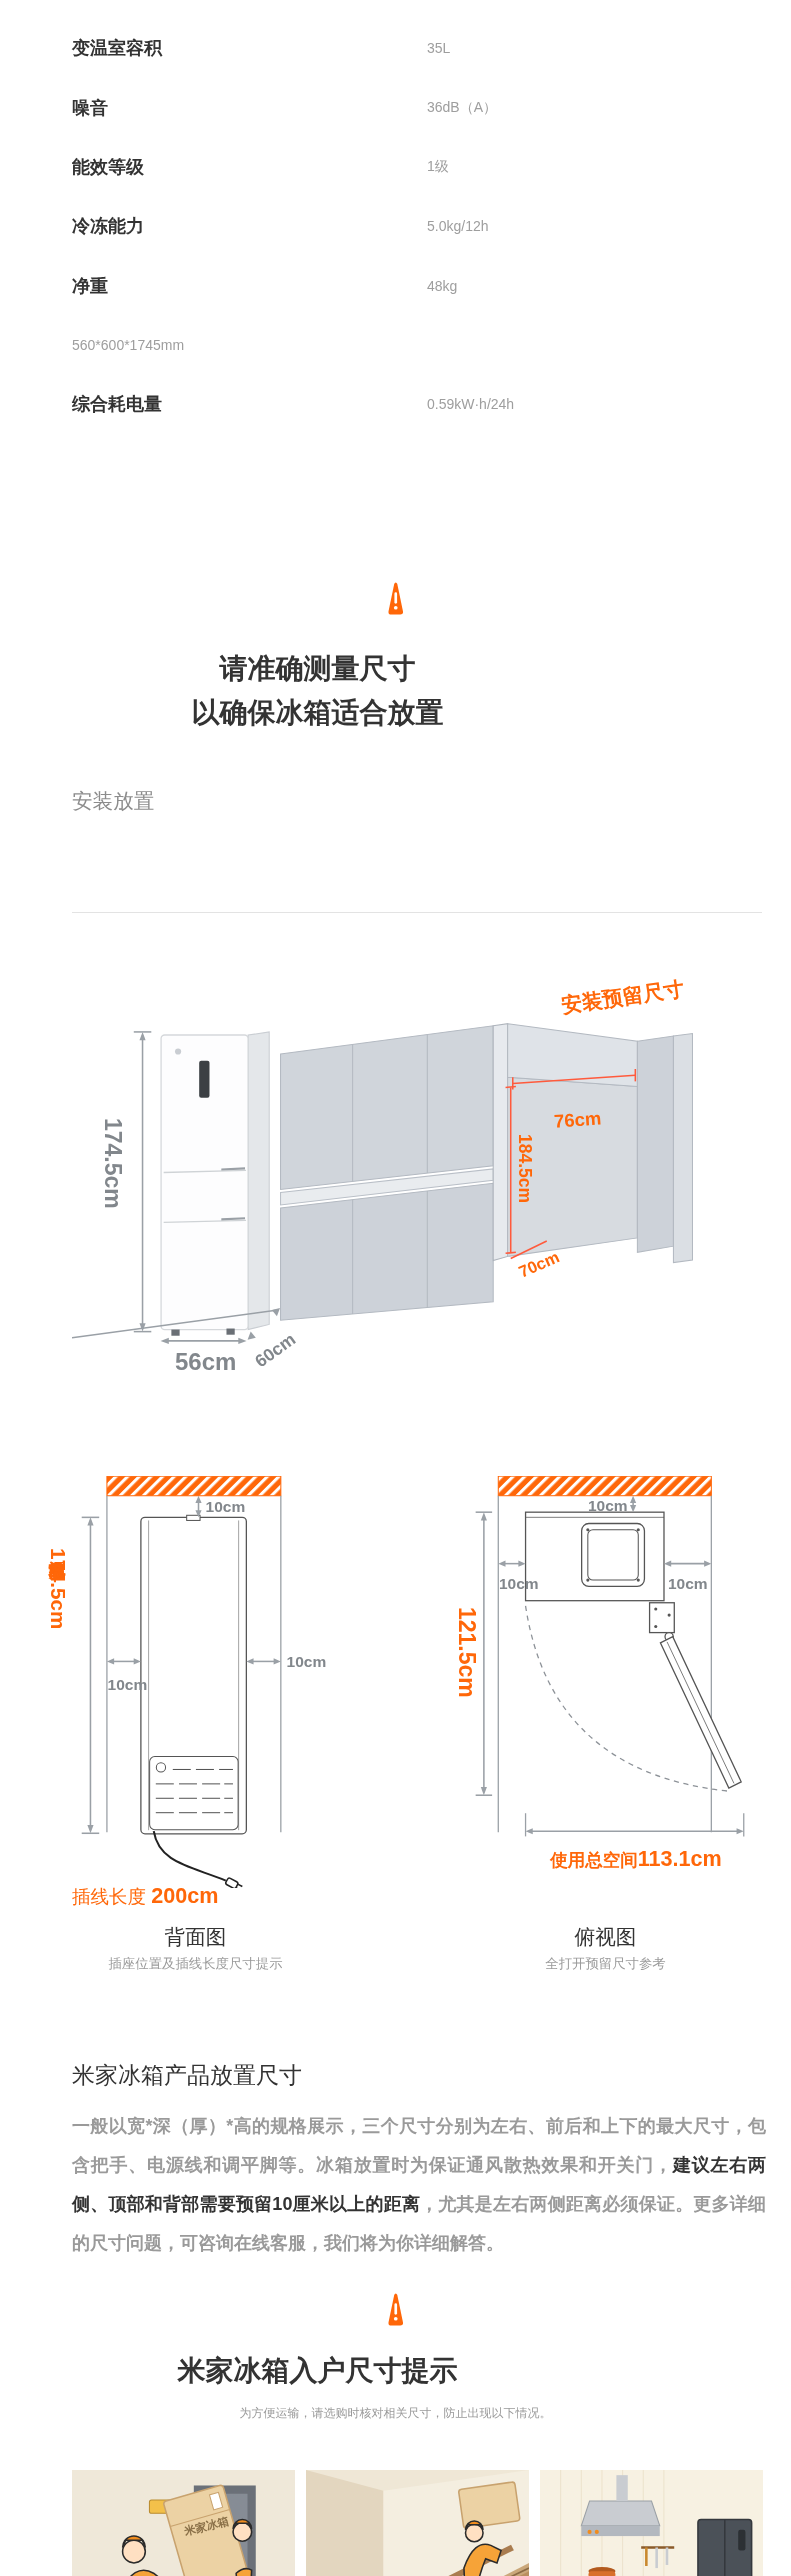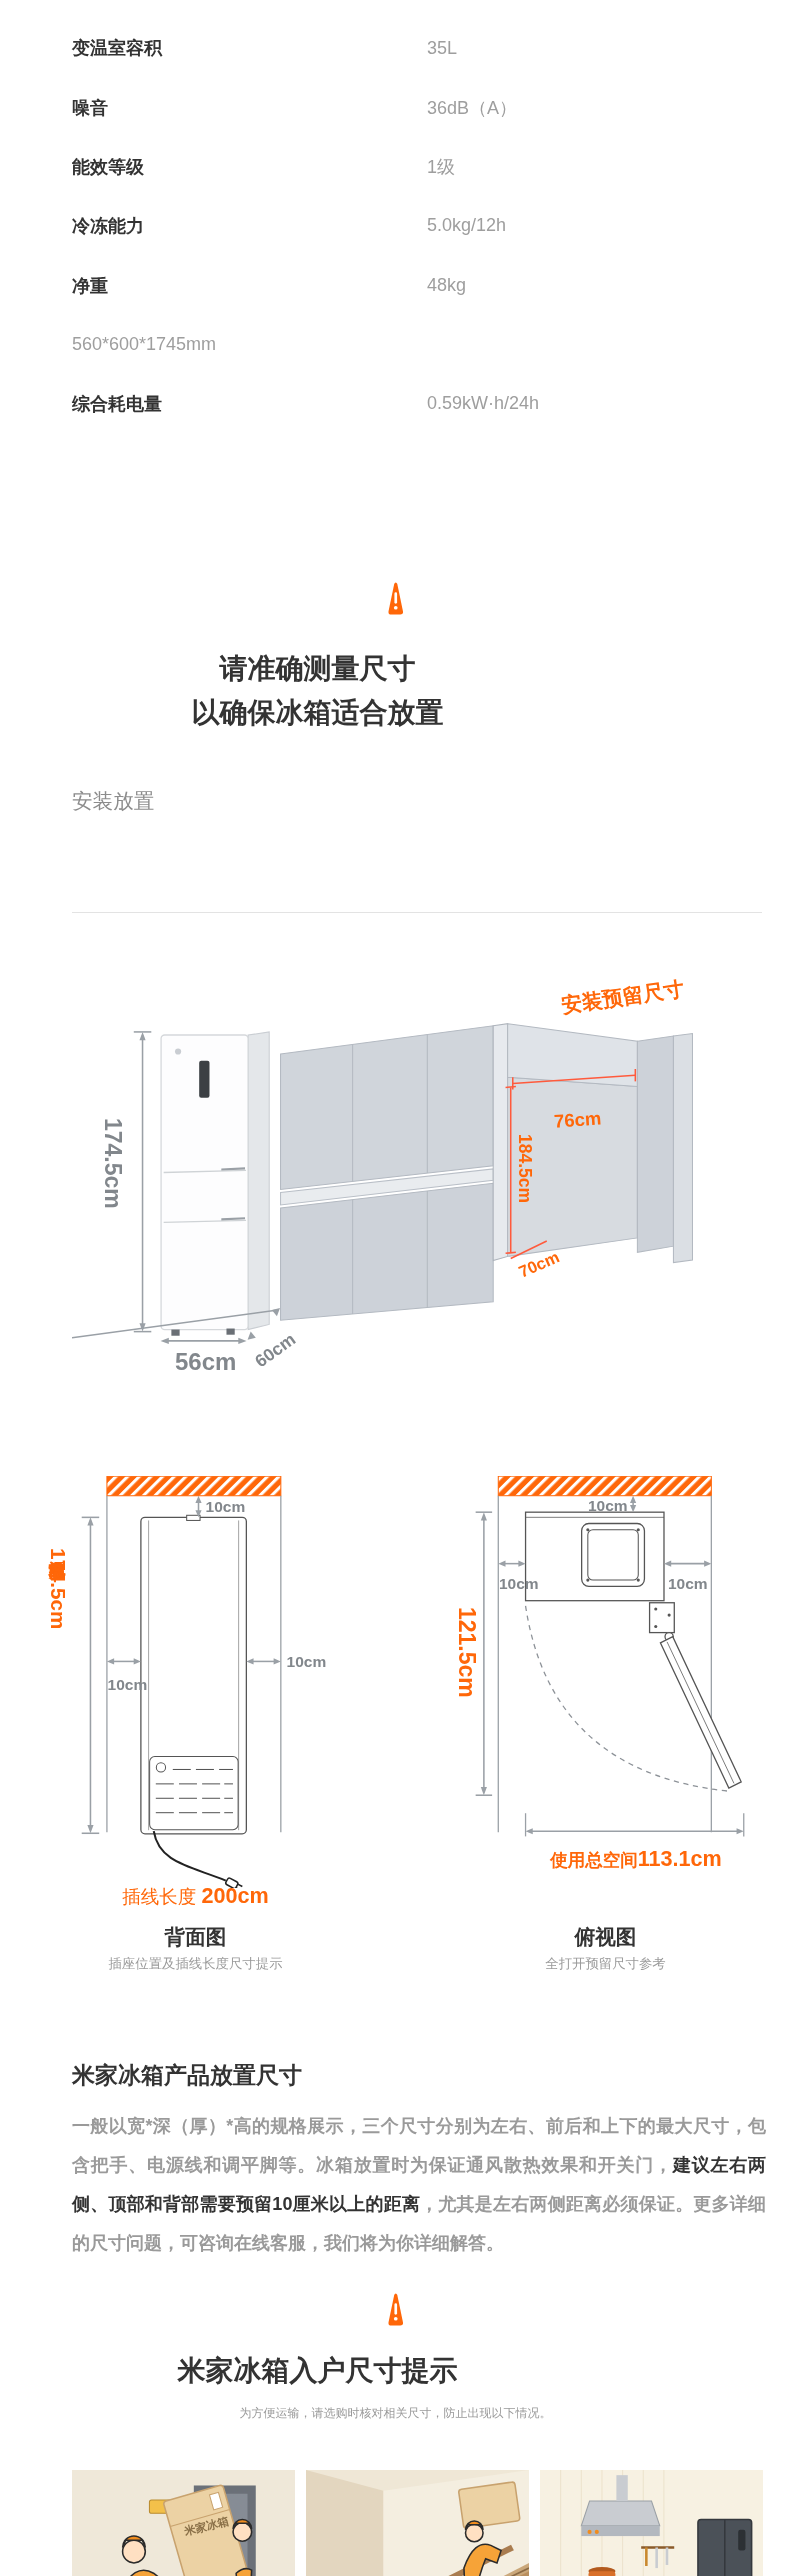--- a/index.html
+++ b/index.html
@@ -2,37 +2,37 @@
 <html style="font-size:8.2px"><head>
 <meta charset="utf-8">
 <style>
   html,body{margin:0;padding:0;background:#fff;}
   body{font-family:"Liberation Sans","DejaVu Sans",sans-serif;}
   .page{position:relative;width:791px;height:3645px;margin:0 auto;background:#fff;overflow:hidden;}
   .abs{position:absolute;}
   
   .spec-row{position:absolute;left:72px;width:690px;height:59px;display:flex;align-items:center;}
   .spec-label{width:355px;font-size:18px;font-weight:bold;color:#333;}
-  .spec-value{font-size:18px;color:#9e9e9e;}
+  .spec-value{font-size:14px;color:#9e9e9e;}
   
   .warn-tri{left:0;width:791px;display:flex;justify-content:center;}
   .warn-head{left:0;width:635px;text-align:center;font-size:28px;font-weight:bold;color:#333;line-height:44px;}
   .warn-sub{left:0;width:791px;text-align:center;font-size:12px;color:#9a9a9a;}
   .section-title{left:72px;font-size:20.6px;color:#8c8c8c;}
   .divider{left:72px;width:690px;height:1px;background:#e3e3e3;}
   
   .dim-orange{color:#ff6709;font-weight:bold;}
   .dim-gray{color:#82878c;font-weight:bold;}
   .vtext{writing-mode:vertical-rl;text-orientation:mixed;}
-  .cap-line1{font-size:18.5px;color:#ff6709;text-align:center;}
+  .cap-line1{font-size:18.5px;color:#ff6709;}
   .cap-line1 b{font-size:21.6px;}
-  .cap-title{font-size:20.6px;font-weight:bold;color:#333;text-align:center;}
+  .cap-title{font-size:20.6px;font-weight:normal;color:#333;text-align:center;}
   .cap-sub{font-size:13.4px;color:#9a9a9a;text-align:center;}
   
-  .h2{left:72px;font-size:23px;font-weight:bold;color:#333;}
+  .h2{left:72px;font-size:23px;font-weight:normal;color:#333;}
   .para{left:72px;width:694px;font-size:18px;line-height:39px;color:#9a9a9a;text-align:justify;font-weight:bold;}
   .para b{color:#333;}
   
   .card{position:absolute;top:2470px;width:223px;height:368px;background:#f6f6f6;}
   .card-illu{width:223px;height:192px;overflow:hidden;position:relative;}
   .box-label{position:absolute;color:#8a7048;font-weight:bold;font-size:11.3px;transform:rotate(-14deg);}
 </style>
 </head>
 <body>
 

